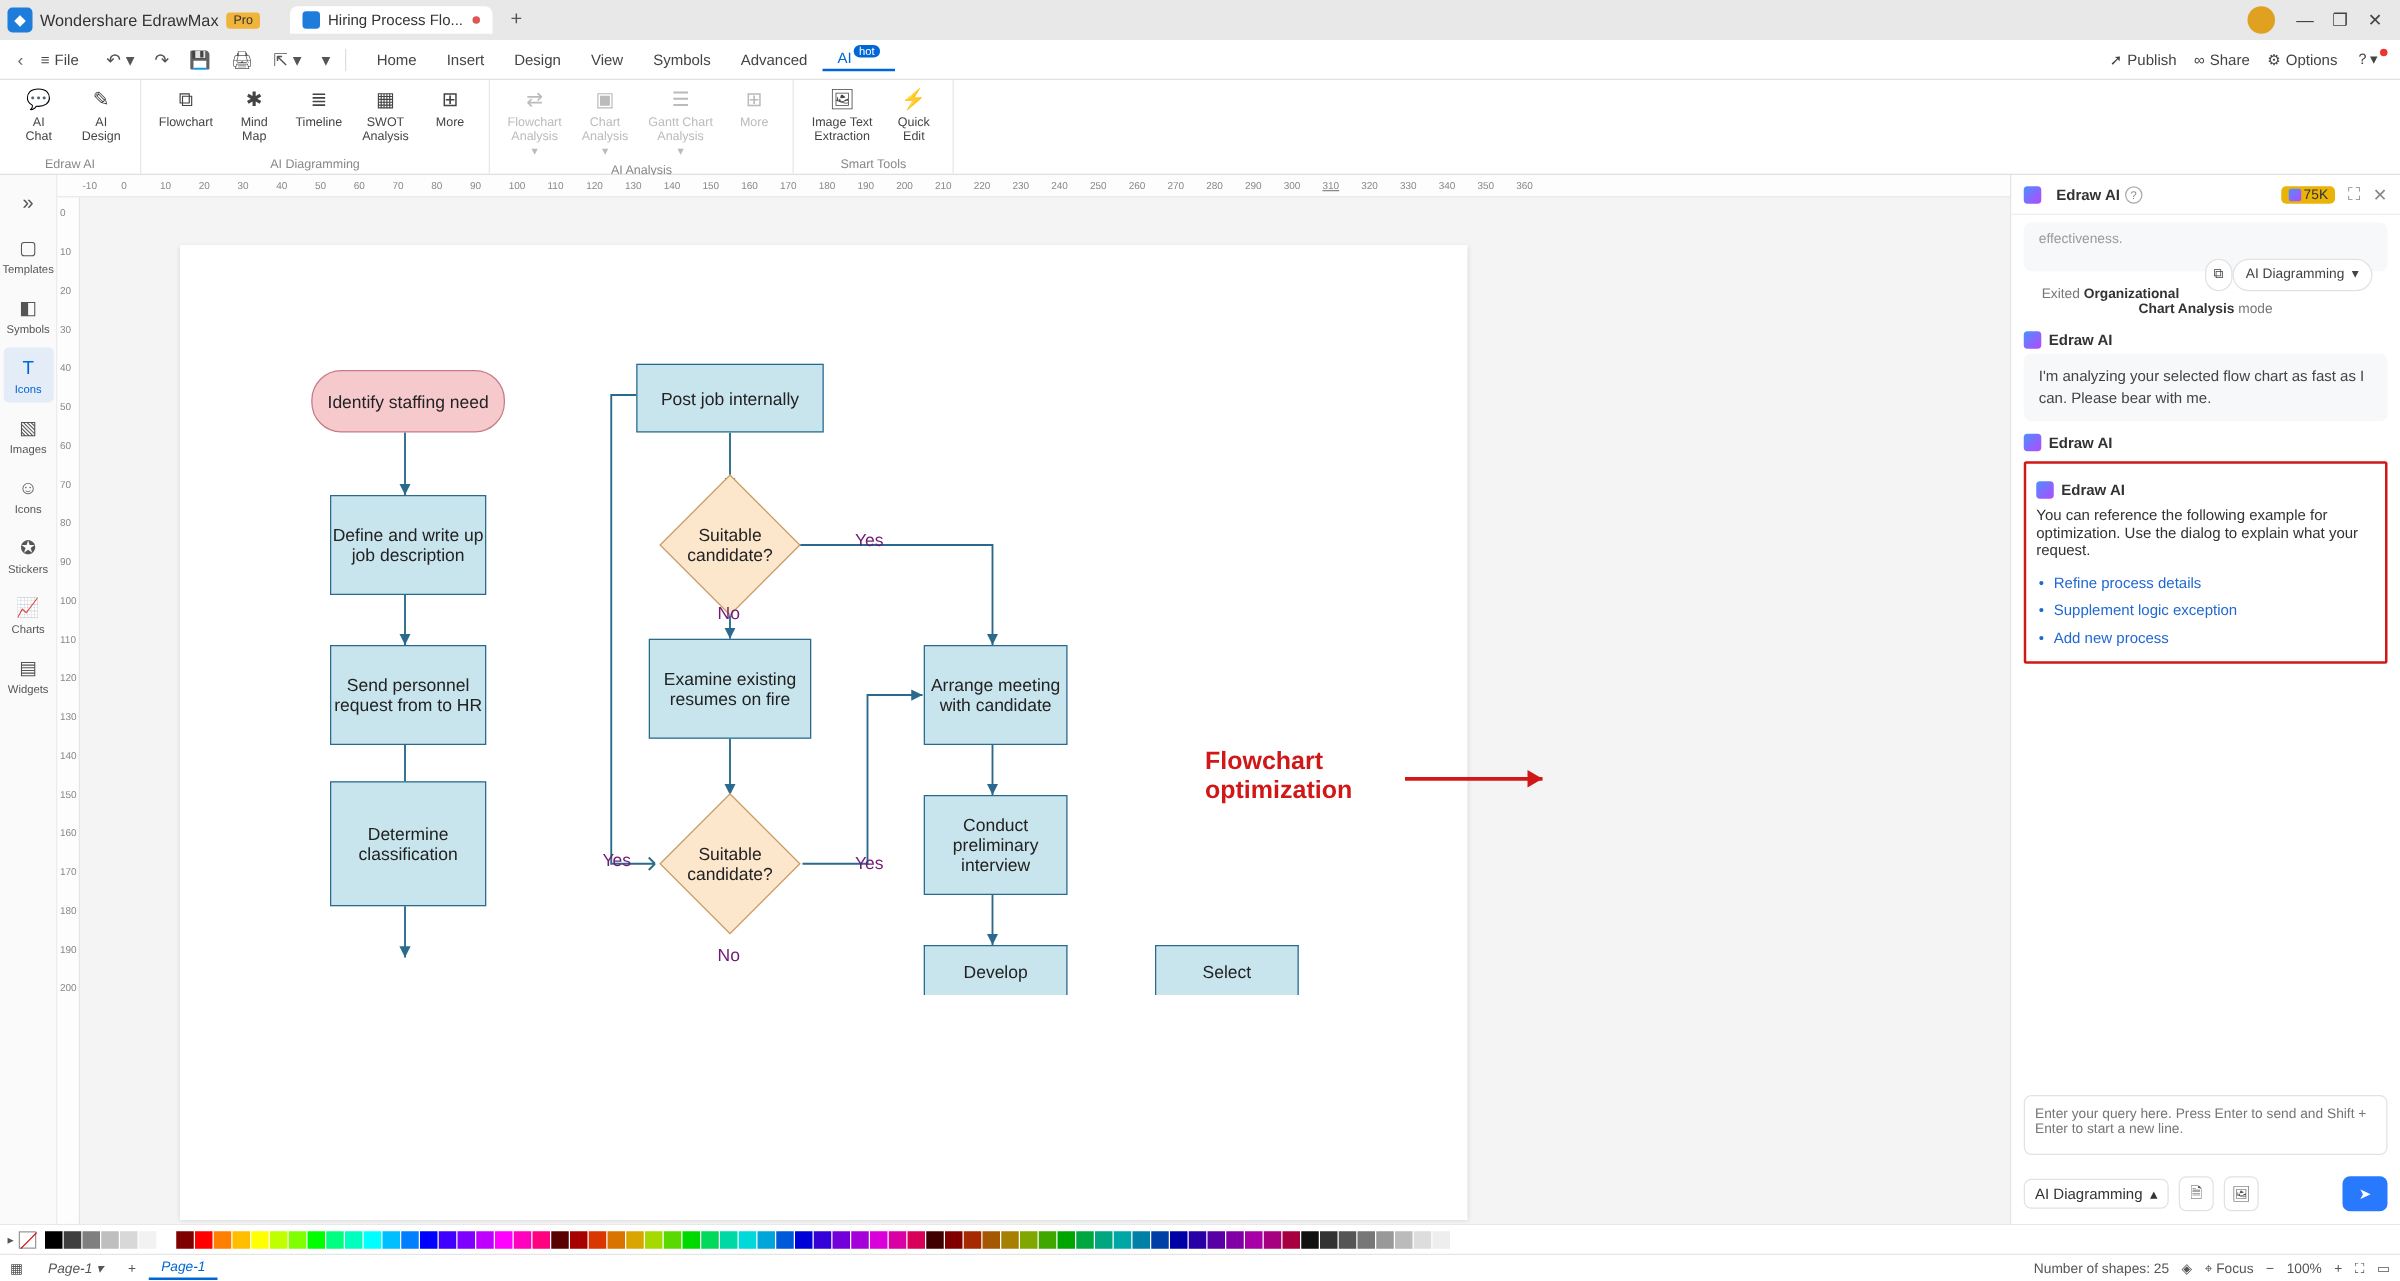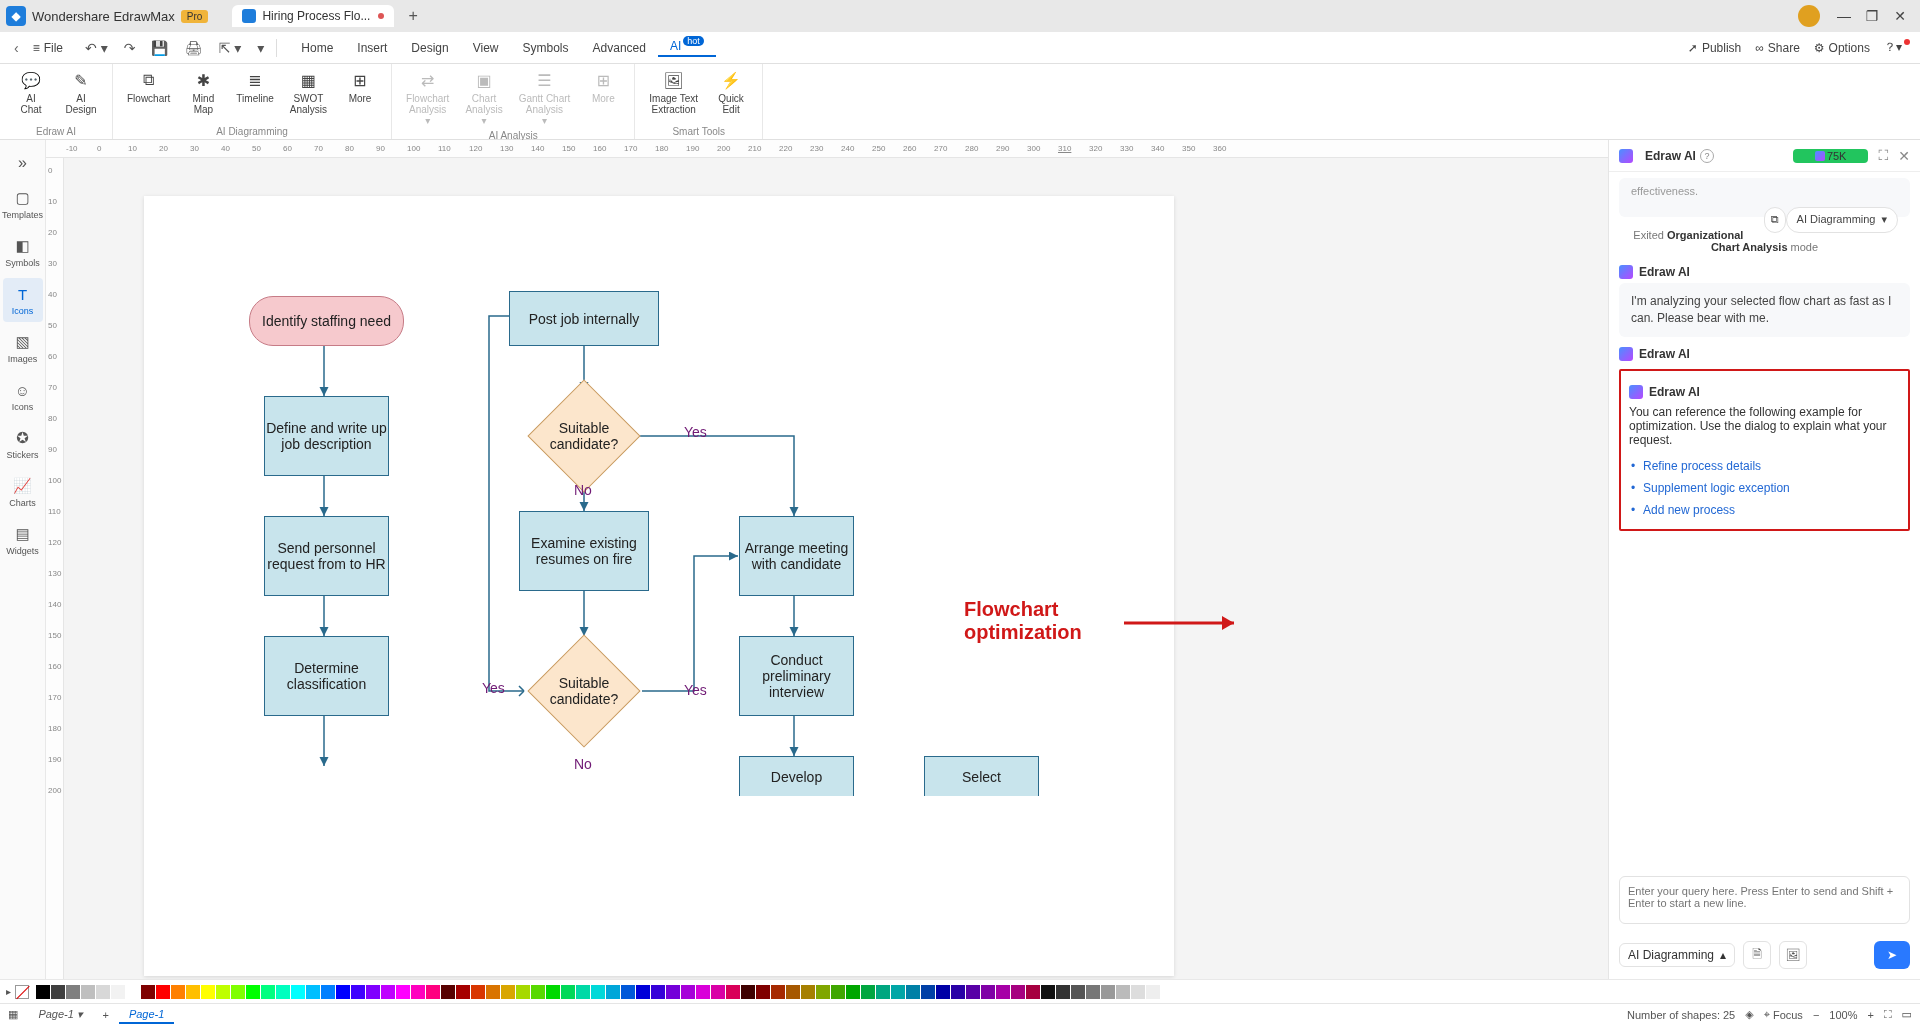--- a/index.html
+++ b/index.html
@@ -63,21 +63,21 @@
 svg.connectors marker path { fill: #2a6a8c; stroke: none; }
 
 .annotation { position: absolute; color: #d01818; font-weight: 700; font-size: 20px; }
 .anno-arrow { position: absolute; }
 
 .ai-panel { width: 312px; border-left: 1px solid #e5e5e5; background: #fff; display: flex; flex-direction: column; font-size: 12px; color: #333; }
 .ai-header { height: 32px; display: flex; align-items: center; padding: 0 10px; border-bottom: 1px solid #eee; }
 .ai-header .title { font-weight: 600; margin-left: 6px; }
 .ai-header .info { width: 14px; height: 14px; border: 1px solid #aaa; border-radius: 50%; font-size: 9px; display: flex; align-items: center; justify-content: center; margin-left: 4px; color: #888; }
 .ai-header .spacer { flex: 1; }
-.ai-header .pill { background: #22c55e; padding: 1px 22px; border-radius: 4px; font-size: 11px; display: flex; align-items: center; gap: 2px; }
+.ai-header .pill { background: #eab308; padding: 1px 6px; border-radius: 4px; font-size: 11px; display: flex; align-items: center; gap: 2px; }
 .ai-header .icon-btn { margin-left: 10px; color: #888; font-size: 14px; }
 .ai-body { flex: 1; overflow: auto; padding: 6px 10px; }
 .ai-bubble { background: #f7f8fa; border-radius: 6px; padding: 10px 12px; margin-bottom: 10px; font-size: 12px; color: #444; line-height: 1.4; }
 .ai-sender { display: flex; align-items: center; gap: 6px; margin: 6px 0 4px; font-size: 12px; font-weight: 600; }
 .ai-sender .logo { width: 14px; height: 14px; background: linear-gradient(135deg,#4a90ff,#b648ff); border-radius: 3px; }
 .ai-mode-badge { background: #fff; border: 1px solid #e2e2e2; border-radius: 14px; padding: 4px 10px; font-size: 11px; display: inline-flex; align-items: center; gap: 6px; float: right; }
 .ai-exit-msg { text-align: center; font-size: 11px; color: #777; margin: 12px 0; }
 .ai-exit-msg b { color: #333; font-weight: 600; }
 .ai-total { font-weight: 700; font-size: 13px; margin-bottom: 10px; }
 .ai-total .zero { color: #e07000; }
@@ -366,21 +366,21 @@
         </svg>
         <div class="shape terminator" style="left:105px;top:100px;width:155px;height:50px">
             <span>Identify staffing need</span>
           </div>
         <div class="shape process" style="left:120px;top:200px;width:125px;height:80px">
             <span>Define and write up job description</span>
           </div>
         <div class="shape process" style="left:120px;top:320px;width:125px;height:80px">
             <span>Send personnel request from to HR</span>
           </div>
-        <div class="shape process" style="left:120px;top:440px;width:125px;height:80px">
+        <div class="shape process" style="left:120px;top:429px;width:125px;height:100px">
             <span>Determine classification</span>
           </div>
         <div class="shape process" style="left:365px;top:95px;width:150px;height:55px">
             <span>Post job internally</span>
           </div>
         <div class="shape decision" style="left:400px;top:200px;width:80px;height:80px">
             <span>Suitable candidate?</span>
           </div>
         <div class="shape process" style="left:375px;top:315px;width:130px;height:80px">
             <span>Examine existing resumes on fire</span>

